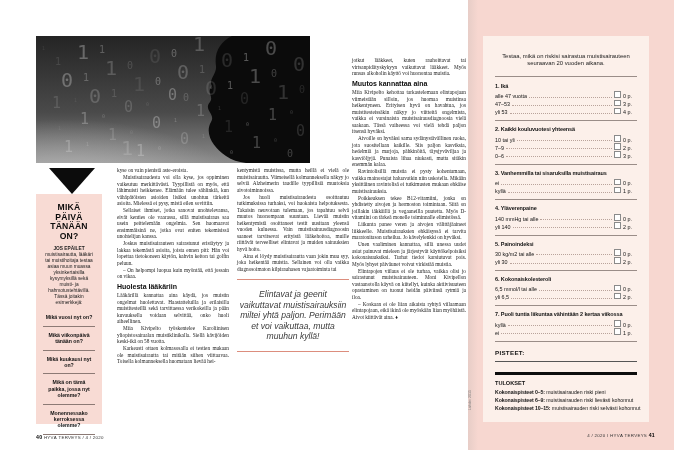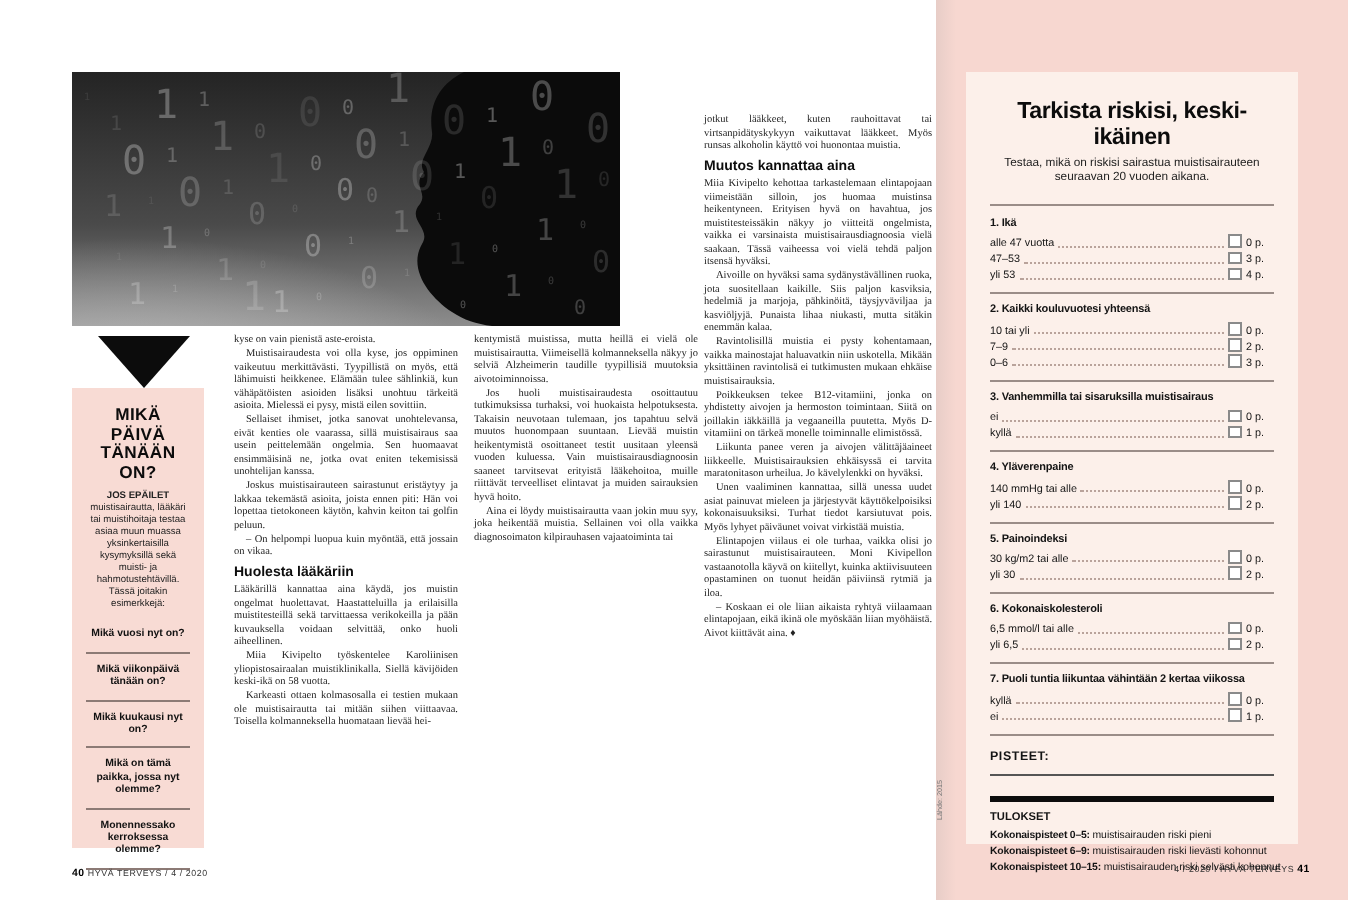--- a/index.html
+++ b/index.html
@@ -164,39 +164,39 @@
       <p class="col-p indent">– On helpompi luopua kuin myöntää, että jossain on vikaa.</p>
       <div class="col-h">Huolesta lääkäriin</div>
       <p class="col-p">Lääkärillä kannattaa aina käydä, jos muistin ongelmat huolettavat. Haastatteluilla ja erilaisilla muistitesteillä sekä tarvittaessa verikokeilla ja pään kuvauksella voidaan selvittää, onko huoli aiheellinen.</p>
       <p class="col-p indent">Miia Kivipelto työskentelee Karoliinisen yliopistosairaalan muistiklinikalla. Siellä kävijöiden keski-ikä on 58 vuotta.</p>
       <p class="col-p indent">Karkeasti ottaen kolmasosalla ei testien mukaan ole muistisairautta tai mitään siihen viittaavaa. Toisella kolmanneksella huomataan lievää hei-</p>
     </div>
   <div class="col" id="col1">
       <p class="col-p">kentymistä muistissa, mutta heillä ei vielä ole muistisairautta. Viimeisellä kolmanneksella näkyy jo selviä Alzheimerin taudille tyypillisiä muutoksia aivotoiminnoissa.</p>
       <p class="col-p indent">Jos huoli muistisairaudesta osoittautuu tutkimuksissa turhaksi, voi huokaista helpotuksesta. Takaisin neuvotaan tulemaan, jos tapahtuu selvä muutos huonompaan suuntaan. Lievää muistin heikentymistä osoittaneet testit uusitaan yleensä vuoden kuluessa. Vain muistisairausdiagnoosin saaneet tarvitsevat erityistä lääkehoitoa, muille riittävät terveelliset elintavat ja muiden sairauksien hyvä hoito.</p>
       <p class="col-p indent">Aina ei löydy muistisairautta vaan jokin muu syy, joka heikentää muistia. Sellainen voi olla vaikka diagnosoimaton kilpirauhasen vajaatoiminta tai</p>
+      <div class="pullquote">Elintavat ja geenit vaikuttavat muistisairauksiin miltei yhtä paljon. Perimään et voi vaikuttaa, mutta muuhun kyllä!</div>
     </div>
   <div class="col" id="col2">
       <p class="col-p">jotkut lääkkeet, kuten rauhoittavat tai virtsanpidätyskykyyn vaikuttavat lääkkeet. Myös runsas alkoholin käyttö voi huonontaa muistia.</p>
       <div class="col-h">Muutos kannattaa aina</div>
       <p class="col-p">Miia Kivipelto kehottaa tarkastelemaan elintapojaan viimeistään silloin, jos huomaa muistinsa heikentyneen. Erityisen hyvä on havahtua, jos muistitesteissäkin näkyy jo viitteitä ongelmista, vaikka ei varsinaista muistisairausdiagnoosia vielä saakaan. Tässä vaiheessa voi vielä tehdä paljon itsensä hyväksi.</p>
       <p class="col-p indent">Aivoille on hyväksi sama sydänystävällinen ruoka, jota suositellaan kaikille. Siis paljon kasviksia, hedelmiä ja marjoja, pähkinöitä, täysjyväviljaa ja kasviöljyjä. Punaista lihaa niukasti, mutta sitäkin enemmän kalaa.</p>
       <p class="col-p indent">Ravintolisillä muistia ei pysty kohentamaan, vaikka mainostajat haluavatkin niin uskotella. Mikään yksittäinen ravintolisä ei tutkimusten mukaan ehkäise muistisairauksia.</p>
       <p class="col-p indent">Poikkeuksen tekee B12-vitamiini, jonka on yhdistetty aivojen ja hermoston toimintaan. Siitä on joillakin iäkkäillä ja vegaaneilla puutetta. Myös D-vitamiini on tärkeä monelle toiminnalle elimistössä.</p>
       <p class="col-p indent">Liikunta panee veren ja aivojen välittäjäaineet liikkeelle. Muistisairauksien ehkäisyssä ei tarvita maratonitason urheilua. Jo kävelylenkki on hyväksi.</p>
       <p class="col-p indent">Unen vaaliminen kannattaa, sillä unessa uudet asiat painuvat mieleen ja järjestyvät käyttökelpoisiksi kokonaisuuksiksi. Turhat tiedot karsiutuvat pois. Myös lyhyet päiväunet voivat virkistää muistia.</p>
       <p class="col-p indent">Elintapojen viilaus ei ole turhaa, vaikka olisi jo sairastunut muistisairauteen. Moni Kivipellon vastaanotolla käyvä on kiitellyt, kuinka aktiivisuuteen opastaminen on tuonut heidän päiviinsä rytmiä ja iloa.</p>
       <p class="col-p indent">– Koskaan ei ole liian aikaista ryhtyä viilaamaan elintapojaan, eikä ikinä ole myöskään liian myöhäistä. Aivot kiittävät aina. ♦</p>
     </div>
 
   <div class="foot foot-left"><b>40</b><span> HYVÄ TERVEYS / 4 / 2020</span></div>
   <div class="foot foot-right"><span>4 / 2020 I HYVÄ TERVEYS </span><b>41</b></div>
 
   <div class="panel">
-    <div class="cl-title">Tarkista riskisi, keski-ikäinen</div>
     <div class="cl-sub">Testaa, mikä on riskisi sairastua muistisairauteen seuraavan 20 vuoden aikana.</div>
     <div class="cl-div"></div>
     <div>
         <div class="cl-sec">
           <div class="cl-h">1. Ikä</div>
           <div class="cl-row">
             <span class="cl-label">alle 47 vuotta</span>
             <span class="cl-lead"></span>
             <span class="cl-box"></span>
             <span class="cl-pts">0 p.</span>

